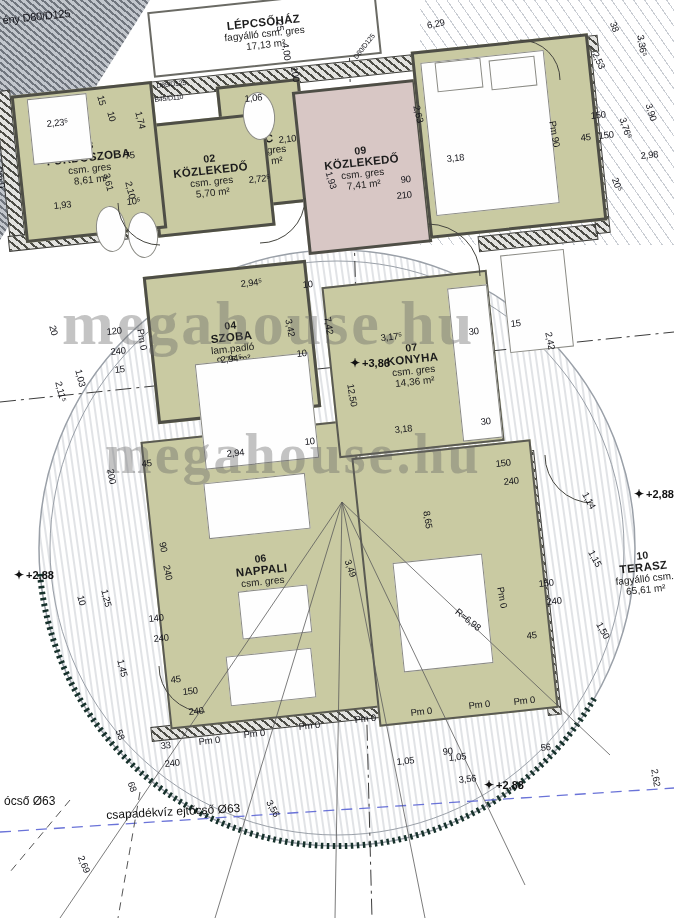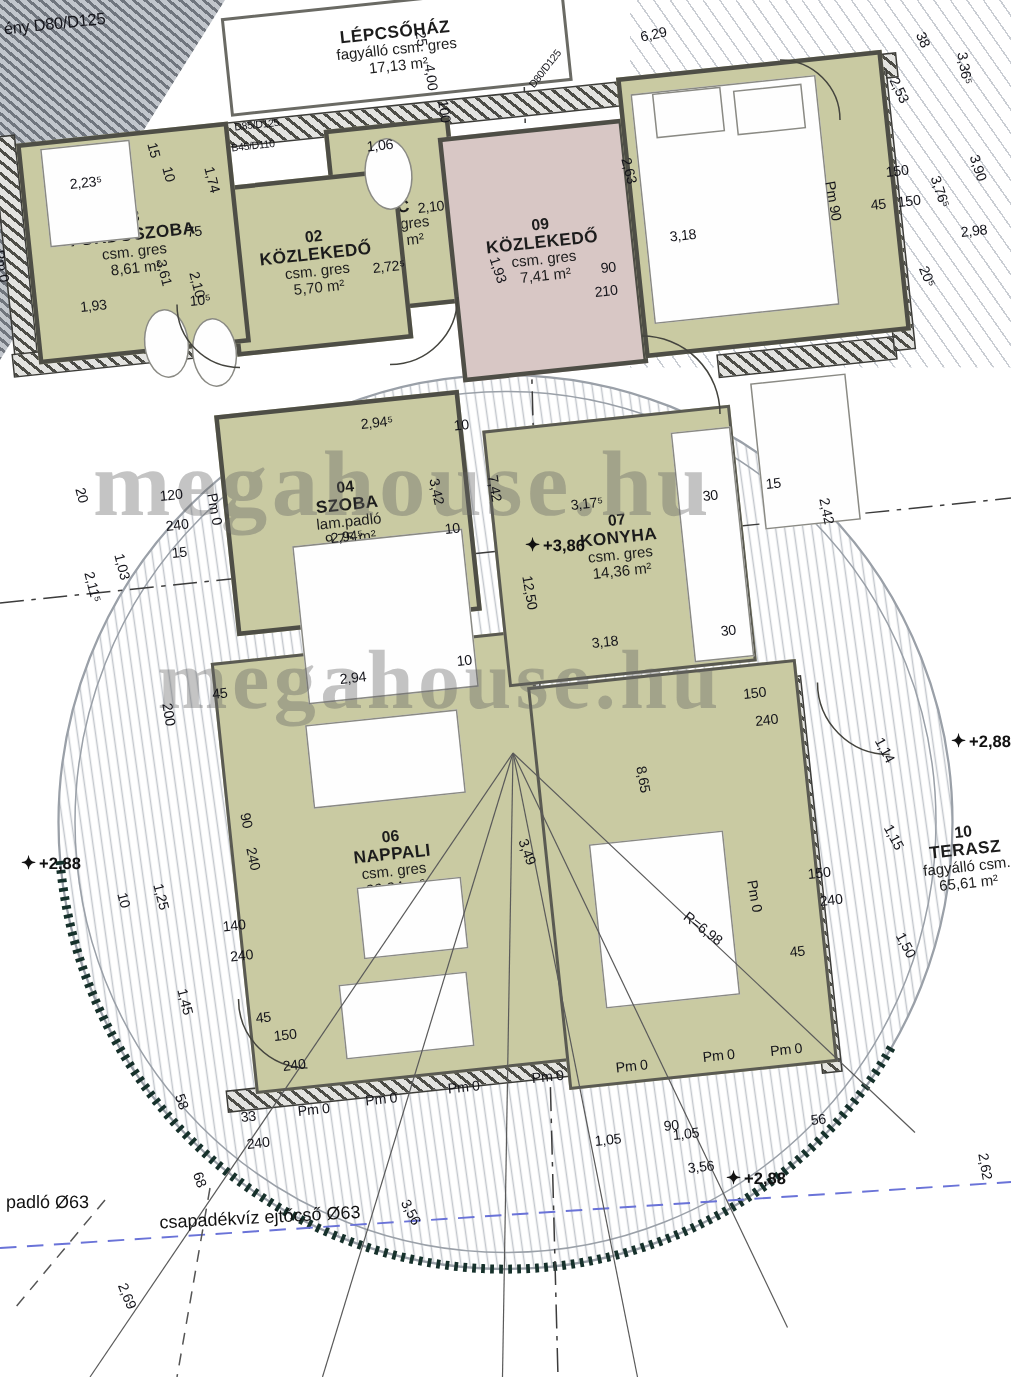--- a/index.html
+++ b/index.html
@@ -271,16 +271,16 @@
       <div class="dim" style="left: 540px; top: 742px; transform: rotate(-6deg);">56</div>
       <div class="dim" style="left: 660px; top: 768px; transform: rotate(80deg);">2,62</div>
     </div>
   <div id="levels-layer">
       <div class="lvl" style="left: 350px; top: 356px;"><span class="star">✦</span><span>+3,86</span></div>
       <div class="lvl" style="left: 14px; top: 568px;"><span class="star">✦</span><span>+2,88</span></div>
       <div class="lvl" style="left: 484px; top: 778px;"><span class="star">✦</span><span>+2,88</span></div>
       <div class="lvl" style="left: 634px; top: 487px;"><span class="star">✦</span><span>+2,88</span></div>
     </div>
   <div id="notes-layer">
-      <div class="note" style="left: 4px; top: 794px; transform: rotate(0deg);">padló Ø63</div>
+      <div class="note" style="left: 4px; top: 794px; transform: rotate(0deg);">ócső Ø63</div>
       <div class="note" style="left: 106px; top: 808px; transform: rotate(-3deg);">csapadékvíz ejtőcső Ø63</div>
     </div>
 </div>
 
 </body></html>

